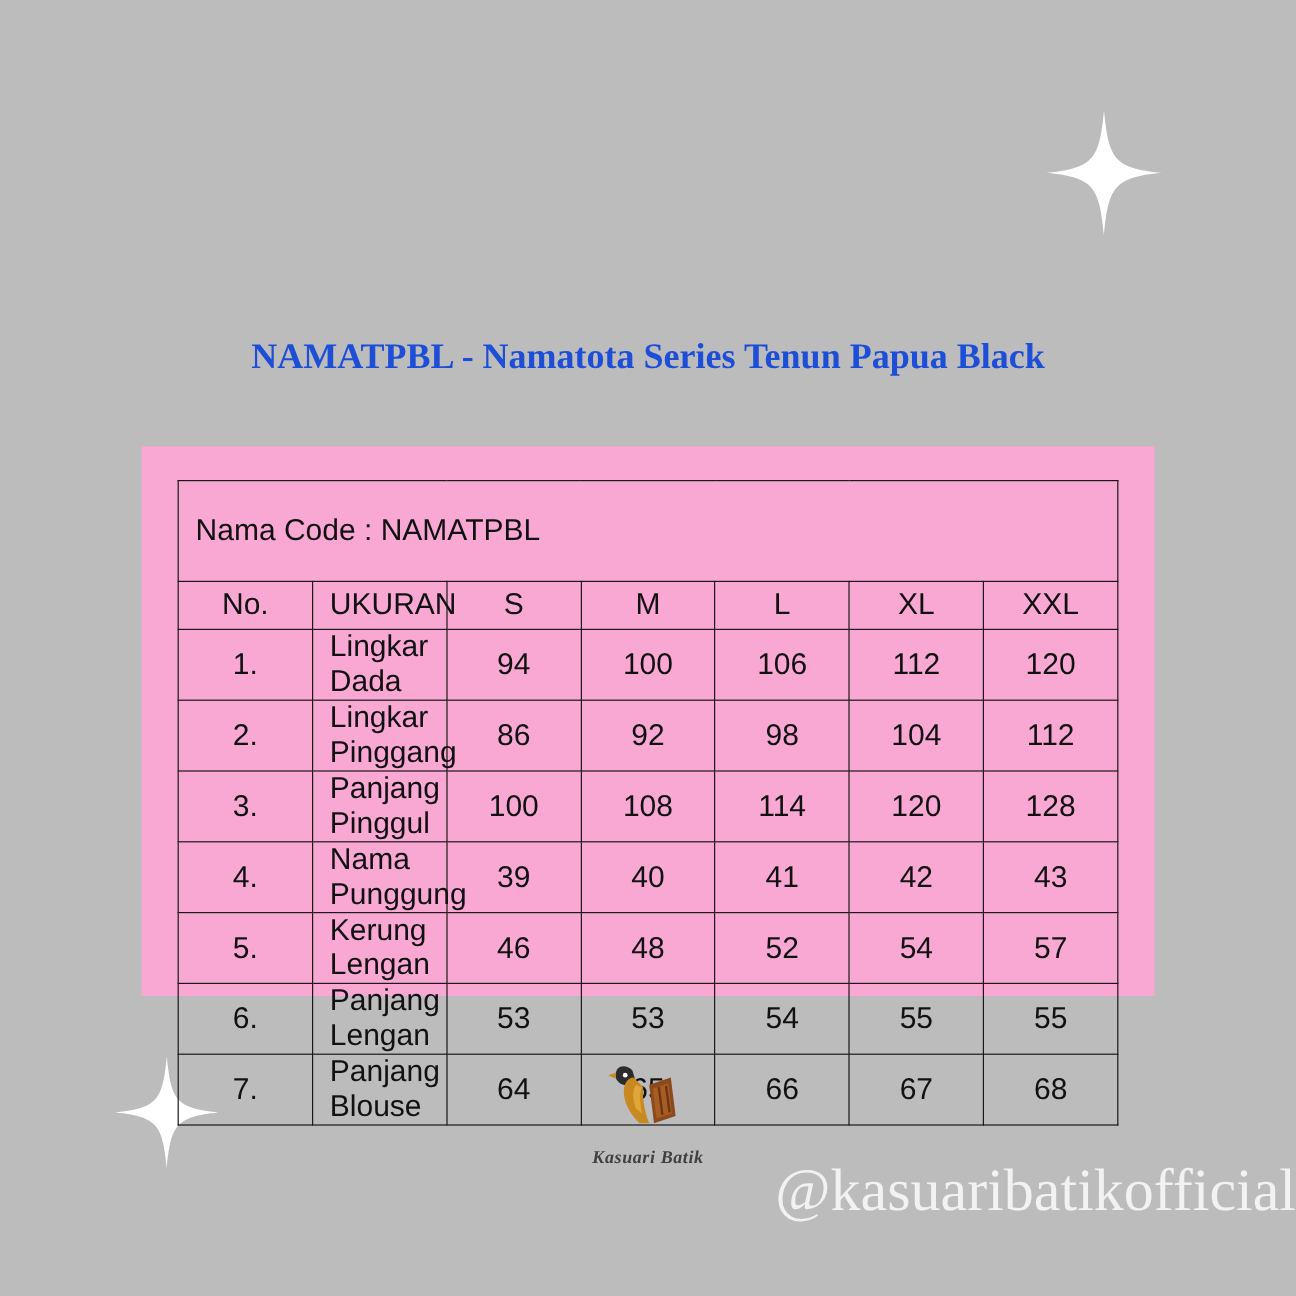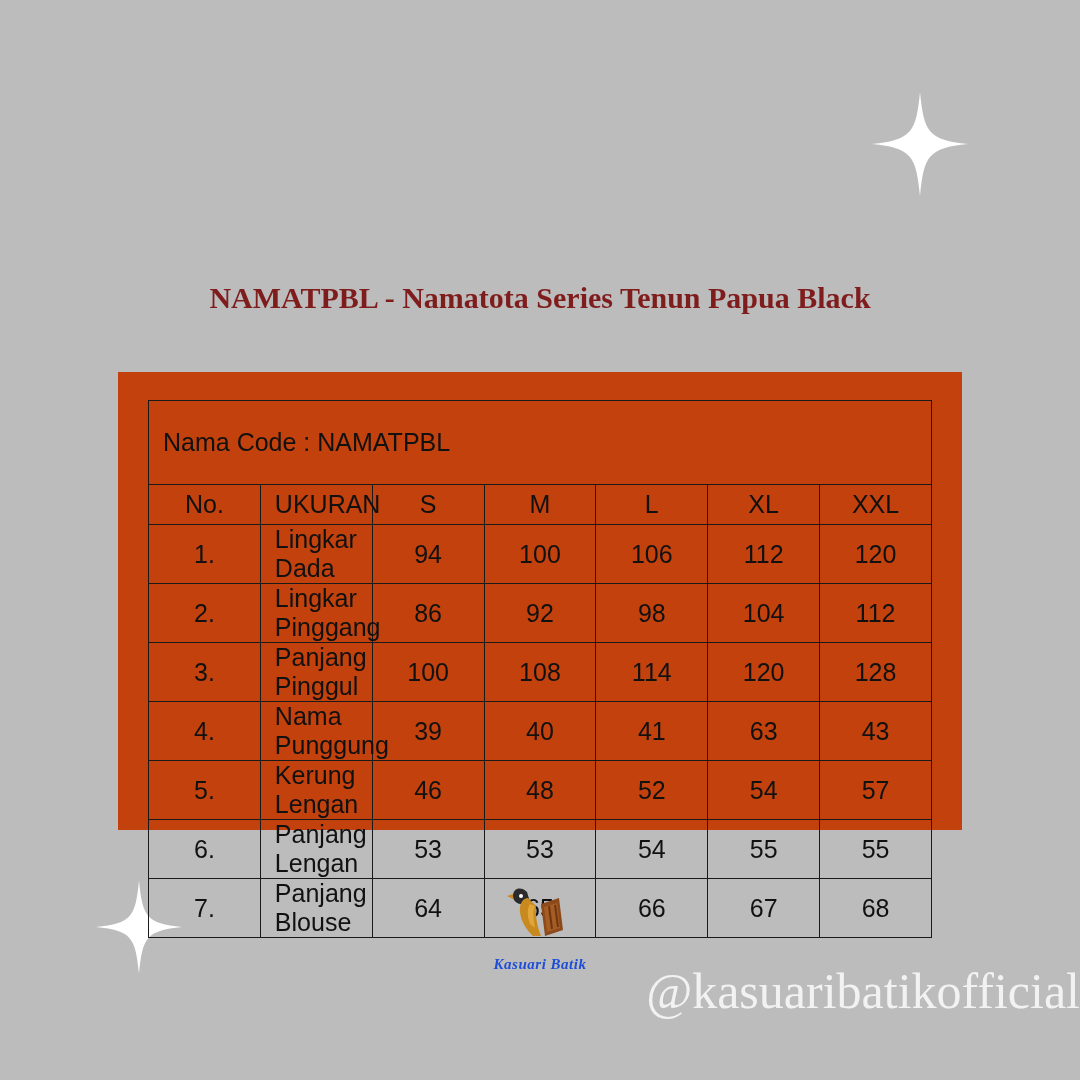--- a/index.html
+++ b/index.html
@@ -47,32 +47,32 @@
 
   .subtitle {
     position: absolute;
     top: 280px;
     left: 0;
     width: 1080px;
     text-align: center;
     font-family: "Liberation Serif", serif;
     font-weight: bold;
     font-size: 30px;
-    color: #7f1d1d;
+    color: #1d4ed8;
     line-height: 1.2;
   }
 
   
   .card {
     position: absolute;
     top: 372px;
     left: 118px;
     width: 844px;
     height: 458px;
-    background: #c2410c;
+    background: #f9a8d4;
     box-sizing: border-box;
     padding: 28px 30px;
   }
 
   table.size-table {
     border-collapse: collapse;
     width: 784px;
     table-layout: fixed;
   }
   table.size-table td, table.size-table th {
@@ -121,21 +121,21 @@
     width: 86px;
     height: 66px;
   }
   .logo-caption {
     display: block;
     margin-top: 2px;
     font-family: "Liberation Serif", serif;
     font-style: italic;
     font-weight: bold;
     font-size: 15px;
-    color: #1d4ed8;
+    color: #404040;
     letter-spacing: .5px;
   }
 
   .handle {
     position: absolute;
     top: 962px;
     left: 0;
     width: 1080px;
     text-align: right;
     font-family: Liberation Serif, serif;
@@ -205,21 +205,21 @@
           <td class="col-size">114</td>
           <td class="col-size">120</td>
           <td class="col-size">128</td>
         </tr>
         <tr>
           <td class="col-no">4.</td>
           <td class="col-name">Nama Punggung</td>
           <td class="col-size">39</td>
           <td class="col-size">40</td>
           <td class="col-size">41</td>
-          <td class="col-size">63</td>
+          <td class="col-size">42</td>
           <td class="col-size">43</td>
         </tr>
         <tr>
           <td class="col-no">5.</td>
           <td class="col-name">Kerung Lengan</td>
           <td class="col-size">46</td>
           <td class="col-size">48</td>
           <td class="col-size">52</td>
           <td class="col-size">54</td>
           <td class="col-size">57</td>

